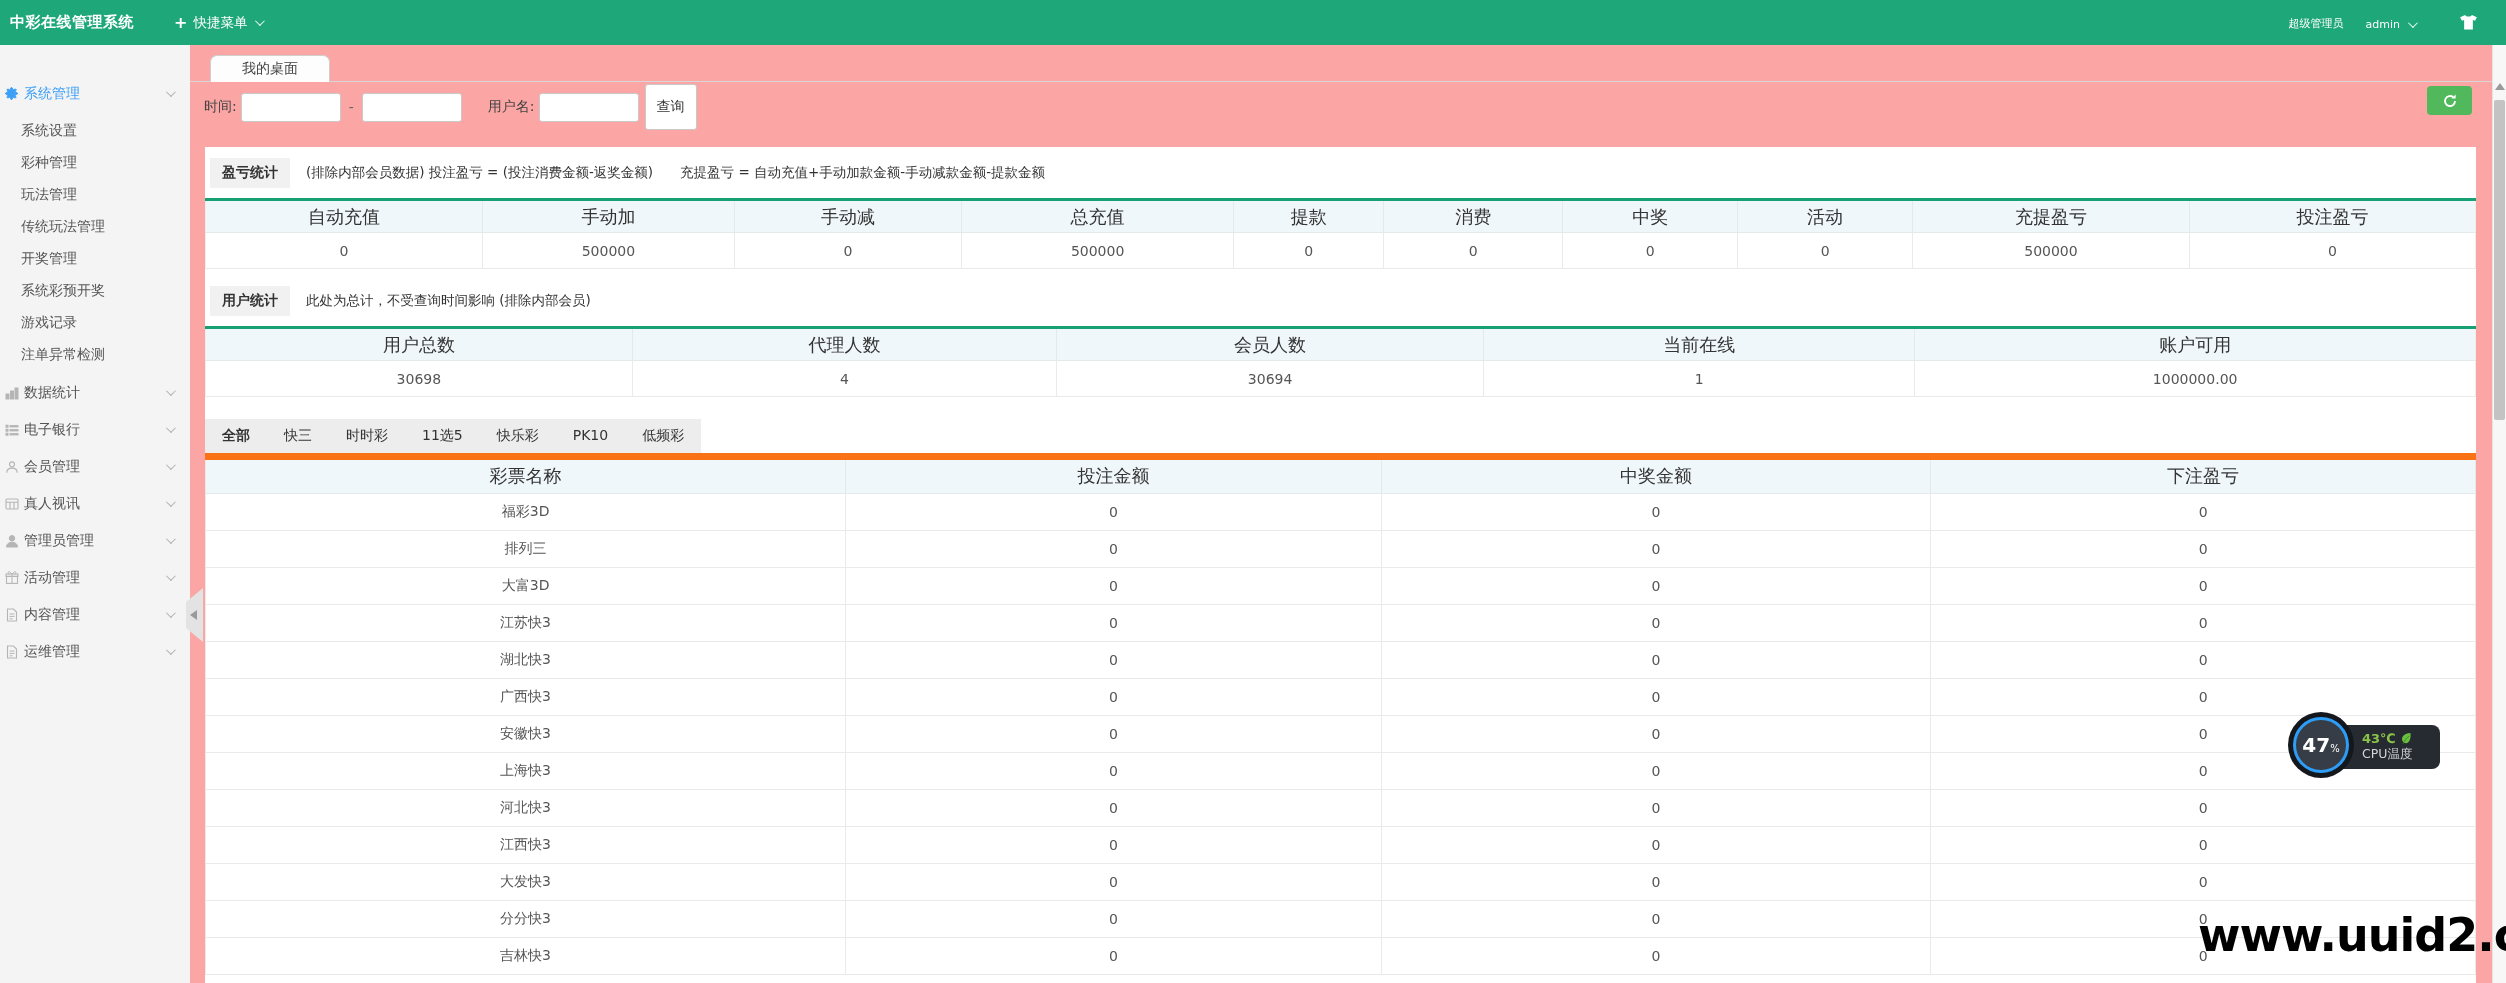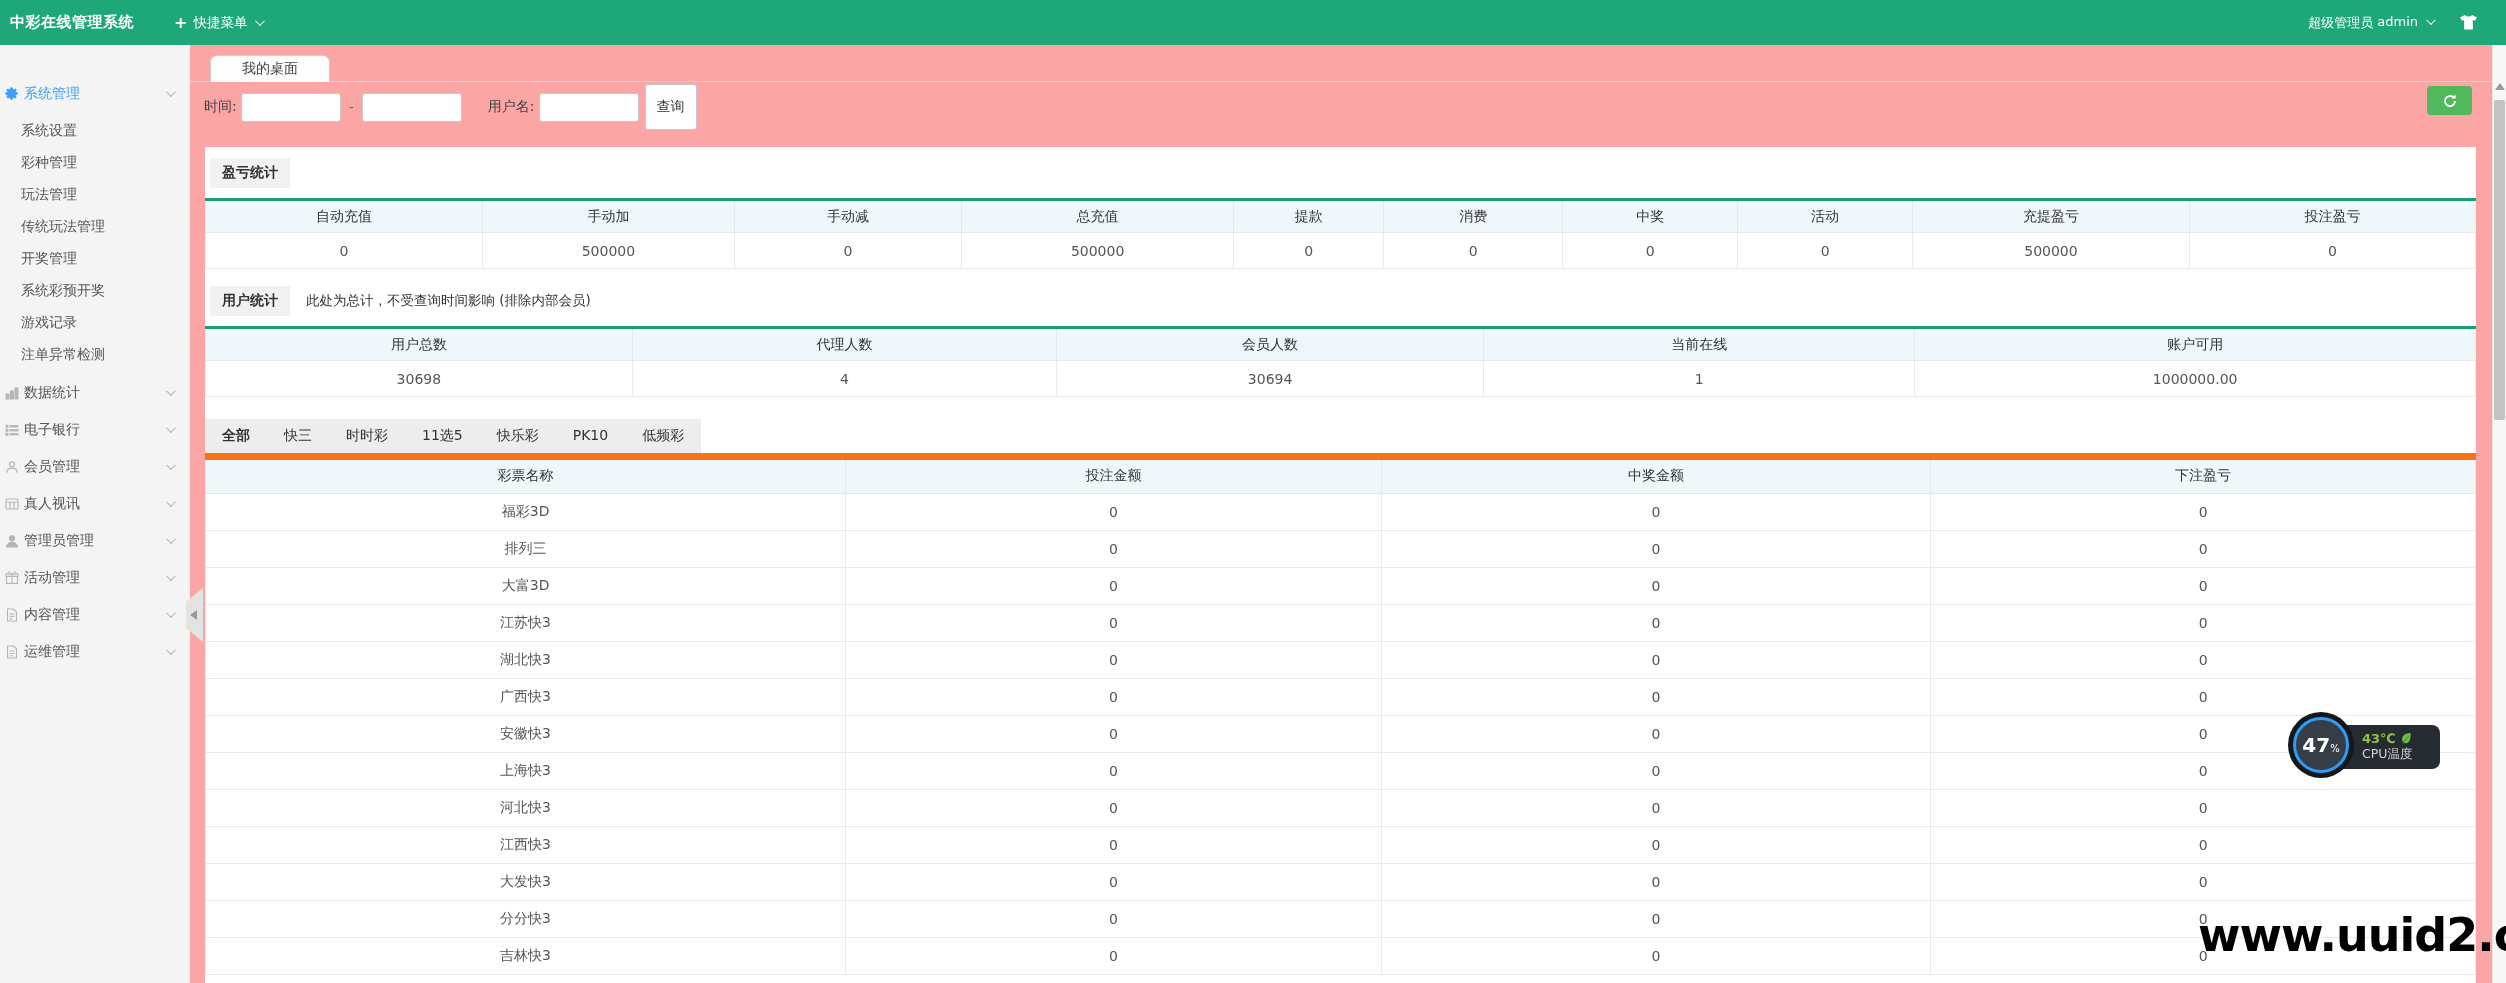--- a/index.html
+++ b/index.html
@@ -5,21 +5,21 @@
   * { margin:0; padding:0; box-sizing:border-box; }
   html,body { width:2506px; height:983px; overflow:hidden; }
   body { font-family:"DejaVu Sans","Liberation Sans",sans-serif; font-size:14px; color:#555; background:#f0f0f0; }
   .screen { position:relative; width:2506px; height:983px; overflow:hidden; background:#f0f0f0; }
 
   
   .topbar { position:absolute; left:0; top:0; width:2506px; height:45px; background:#1ea778; display:flex; align-items:center; padding:0 28px 0 10px; color:#fff; }
   .brand { font-size:15px; font-weight:bold; letter-spacing:.5px; }
   .quickmenu { display:flex; align-items:center; margin-left:40px; cursor:pointer; font-size:13.5px; }
   .quickmenu .plus { font-size:16px; font-weight:bold; margin-right:6px; }
-  .topbar-right { margin-left:auto; display:flex; align-items:flex-start; gap:4px; font-size:13px; }
+  .topbar-right { margin-left:auto; display:flex; align-items:flex-end; gap:22px; font-size:11px; }
   .chev { display:inline-block; width:7px; height:7px; border-right:1.5px solid currentColor; border-bottom:1.5px solid currentColor; transform:rotate(45deg) translateY(-2px); margin-left:8px; opacity:.9; }
   .tshirt { margin-left:22px; display:flex; cursor:pointer; }
 
   
   .sidebar { position:absolute; left:0; top:45px; width:196px; bottom:0; background:#f4f4f4; border-right:1px solid #e2e2e2; padding-top:30px; }
   .menu-group { position:relative; height:37px; display:flex; align-items:center; padding-left:4px; color:#555; cursor:pointer; }
   .menu-group .micon { width:15px; height:15px; margin-right:5px; display:flex; align-items:center; justify-content:center; color:#b5b5b5; fill:#b5b5b5; stroke:#b5b5b5; }
   .menu-group.active { color:#3d9ff6; }
   .menu-group.active .micon { color:#3d9ff6; fill:#3d9ff6; stroke:#3d9ff6; }
   .menu-group .chev { position:absolute; right:22px; color:#aaa; }
@@ -41,21 +41,21 @@
   .query-btn { width:52px; height:46px; background:#fff; border:1px solid #c9c9c9; border-radius:3px; color:#333; font-size:14px; cursor:pointer; }
   .refresh-btn { position:absolute; right:20px; top:4px; width:45px; height:29px; background:#52b85c; border:none; border-radius:4px; display:flex; align-items:center; justify-content:center; cursor:pointer; }
 
   .panel { margin:15px 16px 0 15px; background:#fff; height:870px; }
   .section-head { display:flex; align-items:center; padding:11px 0 10px 5px; }
   .sec-label { background:#f1f1f1; color:#333; font-weight:bold; padding:6px 12px; }
   .sec-note { margin-left:16px; color:#333; font-size:13.5px; }
 
   table { width:100%; border-collapse:collapse; table-layout:fixed; }
   table.stat { border-top:3px solid #17a074; }
-  th { background:#f0f7fa; color:#333; font-weight:normal; height:33px; border:1px solid #e4e9eb; border-top:none; text-align:center; font-size:14px; }
+  th { background:#f0f7fa; color:#333; font-weight:normal; height:33px; border:1px solid #e4e9eb; border-top:none; text-align:center; font-size:18px; }
   td { height:36px; border:1px solid #eaeaea; text-align:center; color:#555; font-size:14px; background:#fff; }
   table.stat th:first-child, table.stat td:first-child { border-left:1px solid #eee; }
   table.stat th:last-child, table.stat td:last-child { border-right:1px solid #eee; }
 
   .lottery-tabs { margin-top:22px; border-bottom:7px solid #f97316; padding-left:0; }
   .tabs-block { display:inline-flex; background:#ededed; }
   .ltab { padding:8px 17px; color:#333; cursor:pointer; font-size:14px; }
   .ltab.active { font-weight:bold; }
   table.lottery td { height:37px; }
 
@@ -234,20 +234,21 @@
             <path d="M13 8a5 5 0 1 1-1.7-3.75" stroke="#ffffff" stroke-width="1.8" fill="none"></path>
             <path d="M13.6 1.6v4h-4z" fill="#ffffff"></path>
           </svg>
       </button>
     </div>
 
     <div class="panel">
 
       <div class="section-head">
         <span class="sec-label">盈亏统计</span>
+        <span class="sec-note">(排除内部会员数据) 投注盈亏 = (投注消费金额-返奖金额)　　充提盈亏 = 自动充值+手动加款金额-手动减款金额-提款金额</span>
       </div>
       <table class="stat">
         <colgroup>
           <col style="width:12.2%">
             <col style="width:11.1%">
             <col style="width:10%">
             <col style="width:12%">
             <col style="width:6.6%">
           <col style="width:7.9%">
             <col style="width:7.7%">

